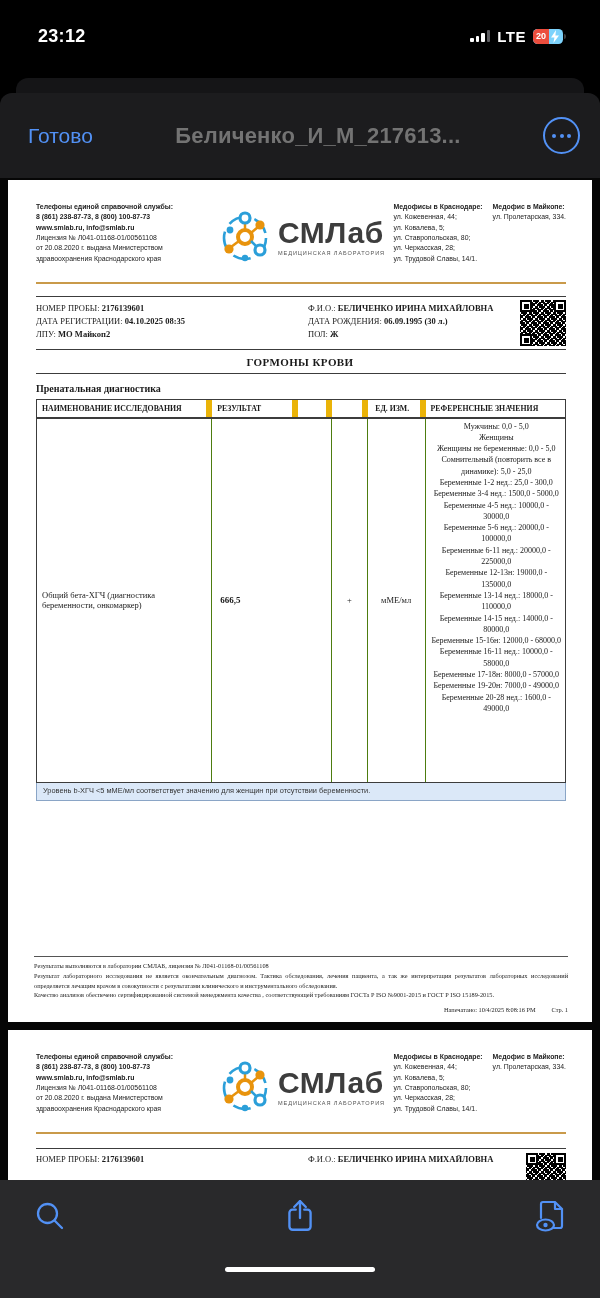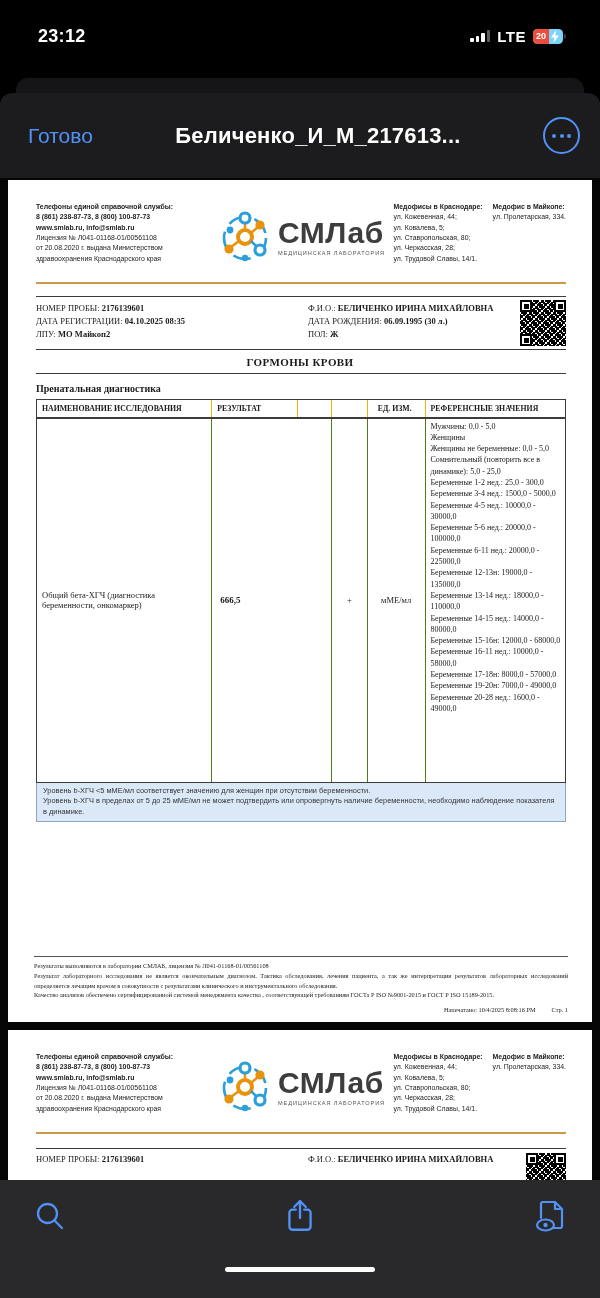--- a/index.html
+++ b/index.html
@@ -21,21 +21,21 @@
   .batt-pct { color:#fff; font-size:9px; font-weight:700; }
   .batt-bolt { position:absolute; left:16px; top:1px; }
   .batt-cap { width:2px; height:5px; background:#3a3a3c; border-radius:0 2px 2px 0; margin-left:1px; }
 
   
   .behind-sheet { position:absolute; top:78px; left:16px; right:16px; height:40px; border-radius:12px; background:#151517; }
 
   
   .nav-bar { position:absolute; top:93px; left:0; right:0; height:85px; background:#1c1c1e; border-radius:12px 12px 0 0; display:flex; align-items:center; padding:0 20px 0 28px; }
   .nav-done { color:#5291f5; font-size:21px; flex:0 0 auto; cursor:default; }
-  .nav-title { flex:1 1 auto; text-align:center; color:#ffffff; font-size:22px; font-weight:700; letter-spacing:.2px; white-space:nowrap; overflow:hidden; }
+  .nav-title { flex:1 1 auto; text-align:center; color:#737373; font-size:22px; font-weight:700; letter-spacing:.2px; white-space:nowrap; overflow:hidden; }
   .nav-more { flex:0 0 auto; width:37px; height:37px; border:2px solid #5291f5; border-radius:50%; display:flex; align-items:center; justify-content:center; gap:3.5px; }
   .nav-more i { width:4px; height:4px; border-radius:50%; background:#5291f5; }
 
   
   .doc-area { position:absolute; top:178px; left:0; right:0; height:1002px; background:#060606; }
   .page { position:absolute; left:8px; width:584px; background:#fff; color:#1a1a1a; }
   .page1 { top:2px; height:842px; }
   .page2 { top:852px; height:150px; overflow:hidden; }
 
   
@@ -64,32 +64,32 @@
   .finder { position:absolute; width:12px; height:12px; border:2.5px solid #000; background:#fff; }
   .finder::after { content:""; position:absolute; left:2px; top:2px; width:5px; height:5px; background:#000; }
   .f-tl{left:0;top:0}.f-tr{right:0;top:0}.f-bl{left:0;bottom:0}
 
   .doc-title { font-family:"Liberation Serif", serif; font-weight:700; font-size:11px; text-align:center; padding:6px 0 5px; letter-spacing:.4px; }
   .subsection { font-family:"Liberation Serif", serif; font-weight:700; font-size:10px; margin:9px 26px 5px 28px; }
 
   
   .rtable { margin:0 26px 0 28px; border:1px solid #3c3c3c; font-family:"Liberation Serif", serif; }
   .thead { display:flex; border-bottom:2px solid #3c3c3c; font-weight:700; font-size:7.8px; }
-  .thead > div { padding:4px 3px 4px 5px; border-right:1px solid #eab308; display:flex; align-items:center; }
+  .thead > div { padding:4px 3px 4px 5px; border-right:6px solid #eab308; display:flex; align-items:center; }
   .tbody { display:flex; font-size:8.5px; height:363px; }
   .tbody > div { border-right:1px solid #4d7c0f; display:flex; align-items:center; }
   .thead > div:last-child, .tbody > div:last-child { border-right:none; }
   .c-name { width:176px; } .c-res { width:86px; } .c-e1 { width:34px; } .c-e2 { width:36px; }
   .c-unit { width:58px; justify-content:center; padding-left:0 !important; }
   .c-ref { width:140px; }
   .b-name { width:176px; padding:0 8px 0 5px; }
   .b-res { width:120px; padding-left:8px; font-weight:700; font-size:9px; }
   .b-flag { width:36px; justify-content:center; }
   .b-unit { width:58px; justify-content:center; }
-  .b-ref { width:140px; align-items:flex-start !important; padding:2px 3px 0 5px; font-size:8px; line-height:11.3px; }
+  .b-ref { width:140px; align-items:flex-start !important; padding:2px 3px 0 5px; font-size:8px; line-height:11.3px;text-align:center; }
 
   
   .note { margin:0 26px 0 28px; background:#dbe8f8; border:1px solid #8aa5c6; border-top:none; padding:3px 6px 4px; font-size:7.4px; line-height:1.42; color:#333; }
 
   
   .page-footer { position:absolute; left:26px; right:24px; top:776px; border-top:1px solid #555; padding-top:4px; font-family:"Liberation Serif", serif; font-size:6.3px; line-height:1.55; color:#222; }
   .page-footer .just { text-align:justify; }
   .printed-row { display:flex; justify-content:flex-end; gap:16px; margin-top:5px; }
 
   
@@ -253,21 +253,20 @@
               <div>Беременные 17-18н: 8000,0 - 57000,0</div>
               <div>Беременные 19-20н: 7000,0 - 49000,0</div>
               <div>Беременные 20-28 нед.: 1600,0 - 49000,0</div>
             </div>
           </div>
         </div>
       </div>
 
       <div class="note">
         <div>Уровень b-ХГЧ &lt;5 мМЕ/мл соответствует значению для женщин при отсутствии беременности.</div>
-        <div>Уровень b-ХГЧ  в пределах от 5 до 25 мМЕ/мл не может подтвердить или опровергнуть наличие беременности, необходимо наблюдение показателя в динамике.</div>
       </div>
 
       <div class="page-footer">
         <div>Результаты выполняются в лаборатории СМЛАБ, лицензия № Л041-01168-01/00561108</div>
         <div class="just">Результат лабораторного исследования не является окончательным диагнозом. Тактика обследования, лечения пациента, а так же интерпретация результатов лабораторных исследований определяется лечащим врачом в совокупности с результатами  клинического и инструментального обследования.</div>
         <div>Качество анализов обеспечено сертифицированной системой менеджмента качества , соответствующей требованиям ГОСТа Р ISO №9001-2015  и ГОСТ Р ISO 15189-2015.</div>
         <div class="printed-row">
           <span>Напечатано: 10/4/2025 8:08:16 PM</span>
           <span>Стр. 1</span>
         </div>

